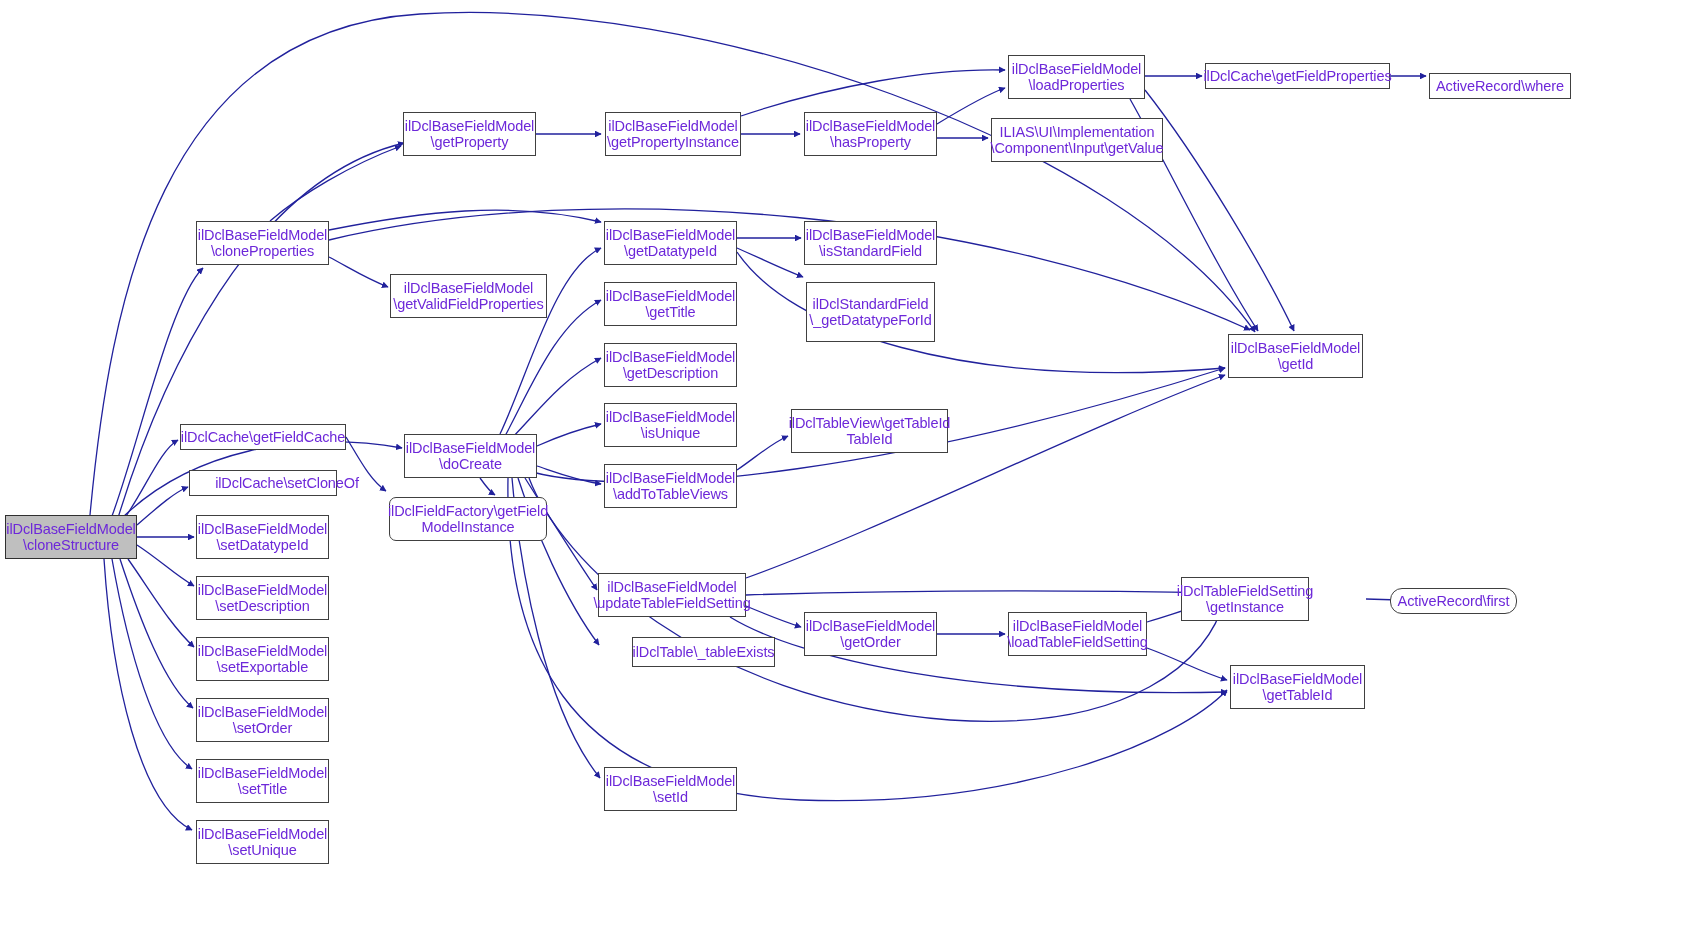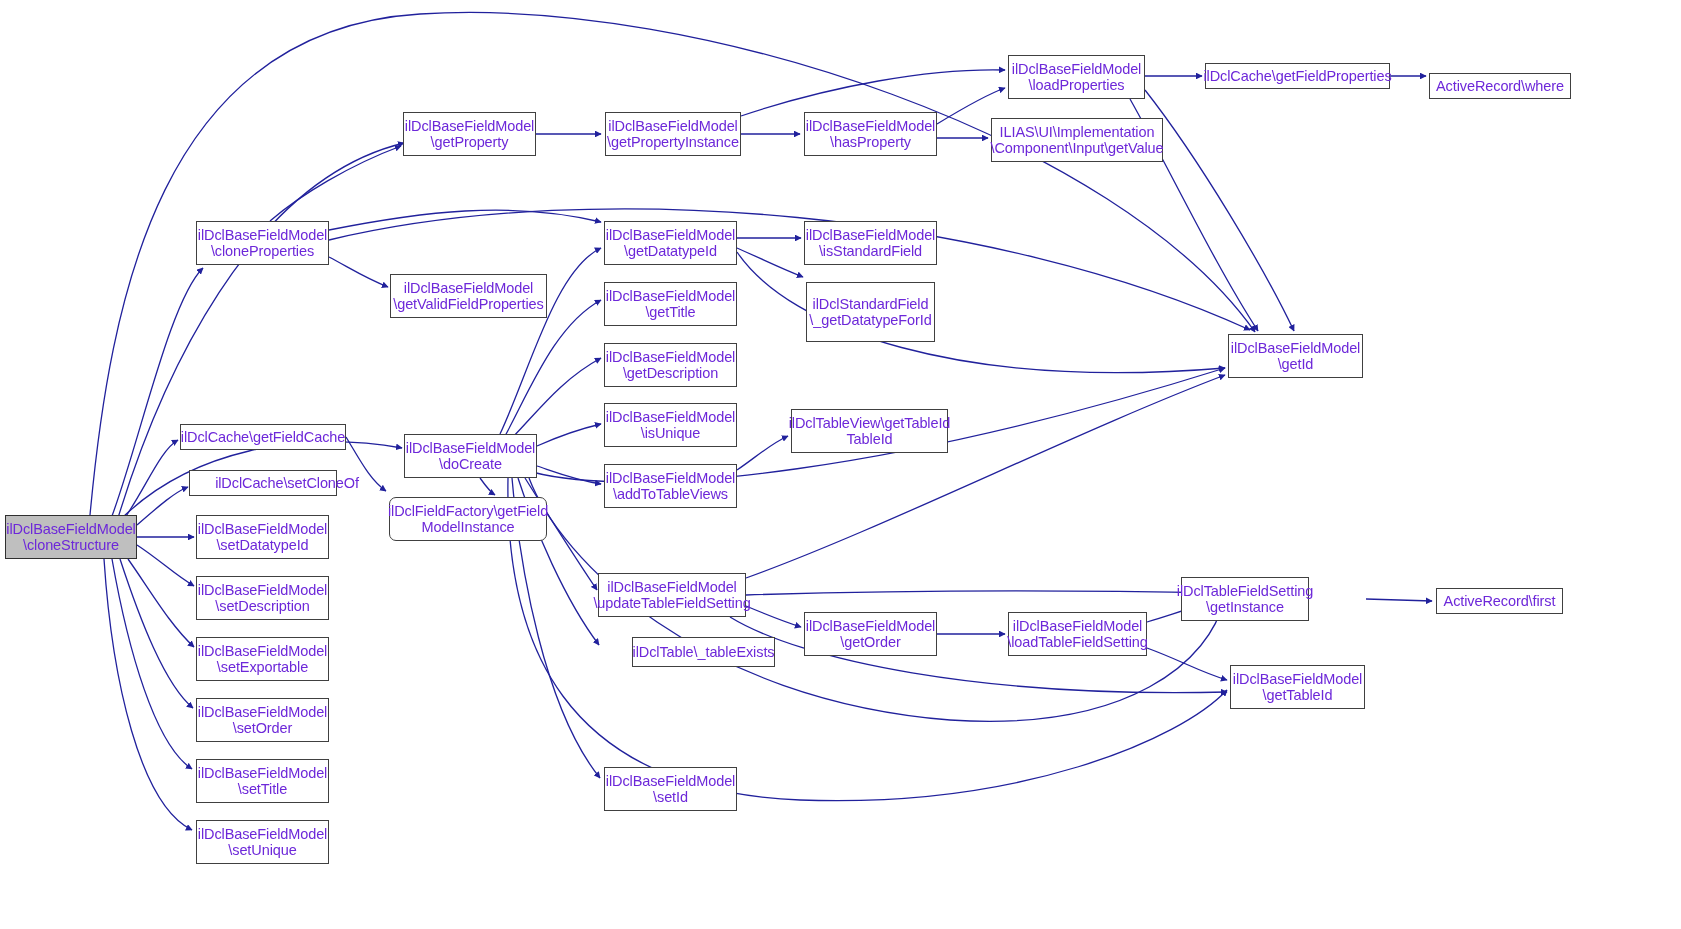--- a/index.html
+++ b/index.html
@@ -166,17 +166,17 @@
 \updateTableFieldSetting</span></div>
       <div class="node" style="left: 632px; top: 637px; width: 143px; height: 30px;"><span>ilDclTable\_tableExists</span></div>
       <div class="node" style="left: 604px; top: 767px; width: 133px; height: 44px;"><span>ilDclBaseFieldModel
 \setId</span></div>
       <div class="node" style="left: 804px; top: 612px; width: 133px; height: 44px;"><span>ilDclBaseFieldModel
 \getOrder</span></div>
       <div class="node" style="left: 1008px; top: 612px; width: 139px; height: 44px;"><span>ilDclBaseFieldModel
 \loadTableFieldSetting</span></div>
       <div class="node" style="left: 1181px; top: 577px; width: 128px; height: 44px;"><span>ilDclTableFieldSetting
 \getInstance</span></div>
-      <div class="node" style="left: 1436px; top: 588px; width: 127px; height: 26px;"><span>ActiveRecord\first</span></div>
+      <div class="node" style="left: 1390px; top: 588px; width: 127px; height: 26px; border-radius: 12px;"><span>ActiveRecord\first</span></div>
       <div class="node" style="left: 1230px; top: 665px; width: 135px; height: 44px;"><span>ilDclBaseFieldModel
 \getTableId</span></div>
     </div>
 </div>
 
 </body></html>

